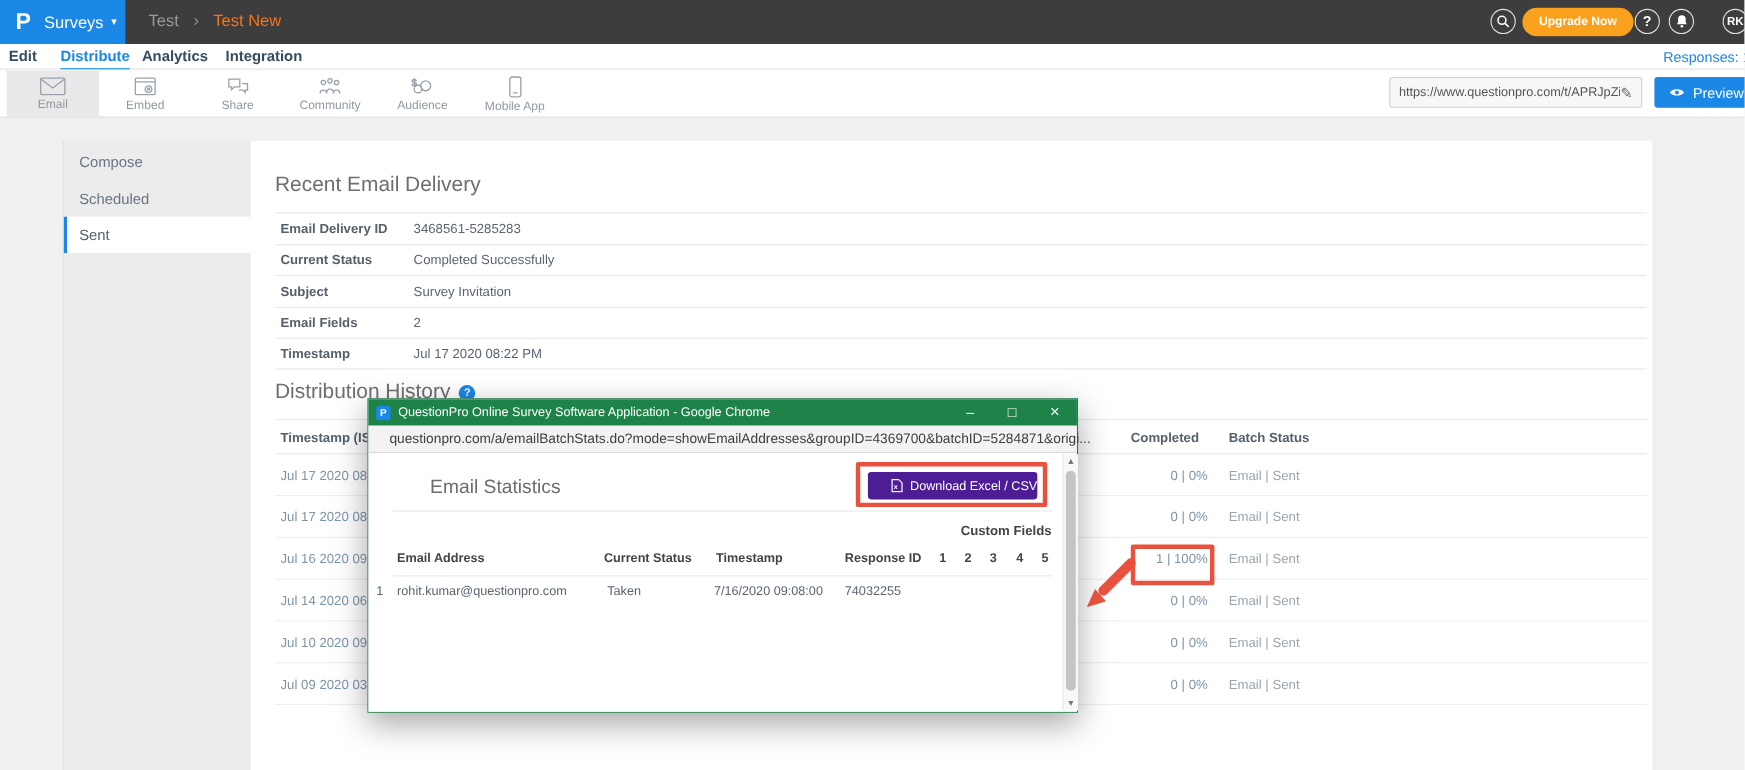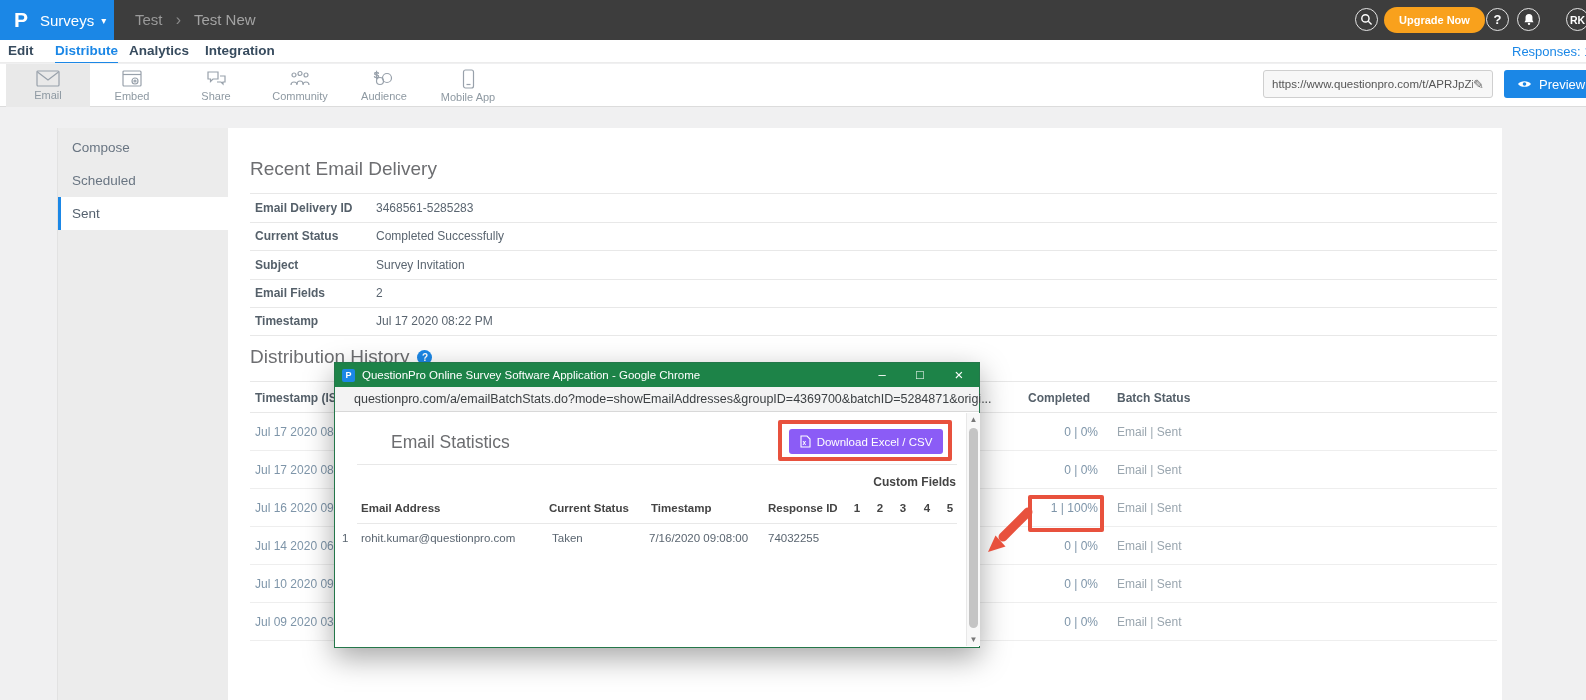--- a/index.html
+++ b/index.html
@@ -9,21 +9,21 @@
 
   
   .topbar { left:0; top:0; width:1586px; height:40px; background:#3d3d3d; z-index:10; }
   .logoblock { left:0; top:0; width:114px; height:40px; background:#1b87e6; display:flex; align-items:center; cursor:pointer; }
   .logo-p { color:#fff; font-size:21px; font-weight:bold; margin-left:14px; }
   .surveys-lbl { color:#fff; font-size:15px; margin-left:12px; }
   .caret { color:#fff; font-size:10px; margin-left:7px; }
   .breadcrumb { left:135px; top:0; height:40px; line-height:40px; font-size:15px; }
   .bc-parent { color:#9a9a9a; cursor:pointer; }
   .bc-sep { color:#8a8a8a; margin:0 9px; font-size:16px; }
-  .bc-current { color:#a3a3a3; }
+  .bc-current { color:#f97316; }
   .circ { width:23px; height:23px; border:1.5px solid rgba(255,255,255,.85); border-radius:50%;
           display:flex; align-items:center; justify-content:center; color:#fff; cursor:pointer; }
   .upgrade-btn { left:1384px; top:7px; height:26px; line-height:26px; padding:0 15px; background:#f9a11c;
                  border-radius:14px; color:#fff; font-size:11px; font-weight:bold; cursor:pointer; }
   .avatar { font-size:10.5px; font-weight:bold; }
 
   
   .tabbar { left:0; top:40px; width:1586px; height:23px; background:#fff; border-bottom:1px solid #ececec; z-index:9; }
   .tab { top:0; height:23px; line-height:21px; font-size:13.5px; font-weight:600; color:#374b5e; cursor:pointer; }
   .tab.active { color:#1b87e6; border-bottom:1px solid #1b87e6; }
@@ -75,22 +75,22 @@
   .ptitle { left:0; top:0; width:100%; height:24px; background:#1d8348; display:flex; align-items:center; padding-left:7px; }
   .favicon { width:13px; height:13px; background:#1b87e6; border-radius:2px; color:#fff; font-size:9px; font-weight:bold;
              display:flex; align-items:center; justify-content:center; flex:none; }
   .ptitle-txt { color:#fff; font-size:11.5px; margin-left:7px; white-space:nowrap; }
   .wbtn { position:absolute; top:0; width:30px; height:24px; line-height:24px; text-align:center; color:#fff; font-size:13px; cursor:pointer; }
   .purl { left:0; top:24px; width:100%; height:25px; background:#f3f3f3; border-bottom:1px solid #d8d8d8;
           display:flex; align-items:center; padding-left:11px; }
   .purl-txt { font-size:12.5px; color:#3c4043; margin-left:8px; white-space:nowrap; }
   .pcontent { left:0; top:49px; width:644px; height:235px; background:#fff; }
   .ps-head { left:56px; top:20px; font-size:17.5px; color:#6c6d70; }
-  .dl-btn { left:454px; top:17px; width:154px; height:25px; background:#8b5cf6; border-radius:3px; color:#fff;
-            font-size:11.5px; display:flex; align-items:center; justify-content:center; gap:6px; cursor:pointer; }
+  .dl-btn { left:454px; top:17px; width:154px; height:25px; background:#4c1d95; border-radius:3px; color:#fff;
+            font-size:11.5px; display:flex; align-items:center; justify-content:flex-end; gap:6px; cursor:pointer; }
   .pdiv { height:1px; background:#e8e8e8; left:22px; width:600px; }
   .cf-lbl { left:480px; top:63px; width:141px; text-align:right; font-size:12px; font-weight:bold; color:#444; }
   .pth { position:absolute; top:90px; font-size:11.5px; font-weight:bold; color:#444; white-space:nowrap; }
   .ptd { position:absolute; top:120px; font-size:11.5px; color:#5a6570; white-space:nowrap; }
   .num { width:16px; text-align:center; }
   .pscroll { left:631px; top:1px; width:14px; height:233px; background:#f8f8f8; border-left:1px solid #e8e8e8; }
   .sc-arrow { position:absolute; left:0; width:13px; text-align:center; color:#777; font-size:8px; cursor:pointer; }
   .sc-thumb { position:absolute; left:2px; top:15px; width:9px; height:200px; background:#c4c4c4; border-radius:5px; cursor:pointer; }
 
   

